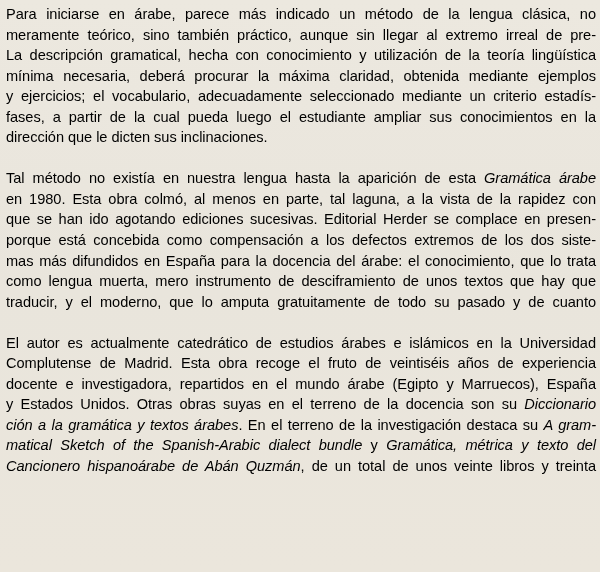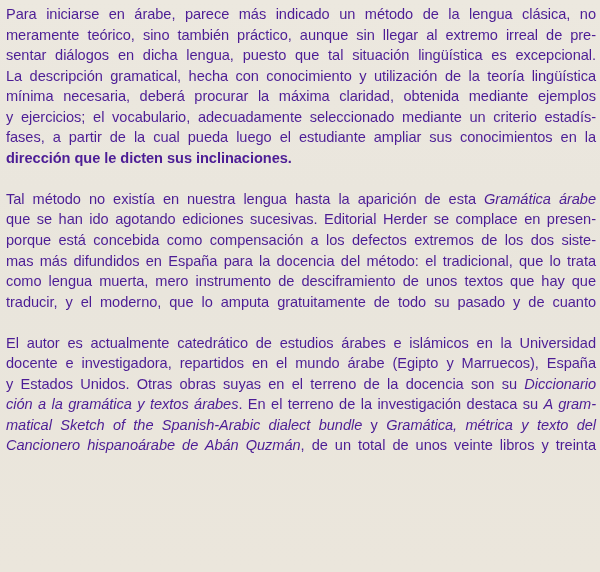--- a/index.html
+++ b/index.html
@@ -13,75 +13,75 @@
       background: #ebe7de;
       background-image: linear-gradient(180deg, #ece8df 0%, #e9e5dc 50%, #ebe6dc 100%);
     }
     .page {
       position: relative;
       width: 600px;
       height: 572px;
       box-sizing: border-box;
       padding: 4px 4px 0 6px;
       font-family: "Liberation Sans", sans-serif;
-      color: #4c1d95;
+      color: #000000;
       font-size: 14.6px;
       line-height: 20.55px;
       letter-spacing: -0.05px;
     }
     .para {
       margin: 0;
       text-align: justify;
     }
     .para .line {
       display: block;
       text-align: justify;
       text-align-last: justify;
       white-space: nowrap;
     }
     .para .line.last {
       text-align-last: left;
-      font-weight: bold;
     }
     .gap {
       height: 20.5px;
     }
     i { }
   </style>
 </head>
 <body>
 
 <div class="page">
 
   <div class="para">
     <span class="line">Para iniciarse en árabe, parece más indicado un método de la lengua clásica, no</span>
     <span class="line">meramente teórico, sino también práctico, aunque sin llegar al extremo irreal de pre-</span>
-    <span class="line">sentar diálogos en dicha lengua, puesto que tal situación lingüística es excepcional.</span>
     <span class="line">La descripción gramatical, hecha con conocimiento y utilización de la teoría lingüística</span>
     <span class="line">mínima necesaria, deberá procurar la máxima claridad, obtenida mediante ejemplos</span>
     <span class="line">y ejercicios; el vocabulario, adecuadamente seleccionado mediante un criterio estadís-</span>
     <span class="line">fases, a partir de la cual pueda luego el estudiante ampliar sus conocimientos en la</span>
     <span class="line last">dirección que le dicten sus inclinaciones.</span>
   </div>
 
   <div class="gap"></div>
 
   <div class="para">
     <span class="line"><span>Tal método no existía en nuestra lengua hasta la aparición de esta </span><i>Gramática árabe</i></span>
+    <span class="line">en 1980. Esta obra colmó, al menos en parte, tal laguna, a la vista de la rapidez con</span>
     <span class="line">que se han ido agotando ediciones sucesivas. Editorial Herder se complace en presen-</span>
     <span class="line">porque está concebida como compensación a los defectos extremos de los dos siste-</span>
-    <span class="line">mas más difundidos en España para la docencia del método: el tradicional, que lo trata</span>
+    <span class="line">mas más difundidos en España para la docencia del árabe: el conocimiento, que lo trata</span>
     <span class="line">como lengua muerta, mero instrumento de desciframiento de unos textos que hay que</span>
     <span class="line">traducir, y el moderno, que lo amputa gratuitamente de todo su pasado y de cuanto</span>
   </div>
 
   <div class="gap"></div>
 
   <div class="para">
     <span class="line">El autor es actualmente catedrático de estudios árabes e islámicos en la Universidad</span>
+    <span class="line">Complutense de Madrid. Esta obra recoge el fruto de veintiséis años de experiencia</span>
     <span class="line">docente e investigadora, repartidos en el mundo árabe (Egipto y Marruecos), España</span>
     <span class="line"><span>y Estados Unidos. Otras obras suyas en el terreno de la docencia son su </span><i>Diccionario</i></span>
     <span class="line"><i>ción a la gramática y textos árabes</i><span>. En el terreno de la investigación destaca su </span><i>A gram-</i></span>
     <span class="line"><i>matical Sketch of the Spanish-Arabic dialect bundle</i><span> y </span><i>Gramática, métrica y texto del</i></span>
     <span class="line"><i>Cancionero hispanoárabe de Abán Quzmán</i><span>, de un total de unos veinte libros y treinta</span></span>
 
   </div>
 
 </div>
 

